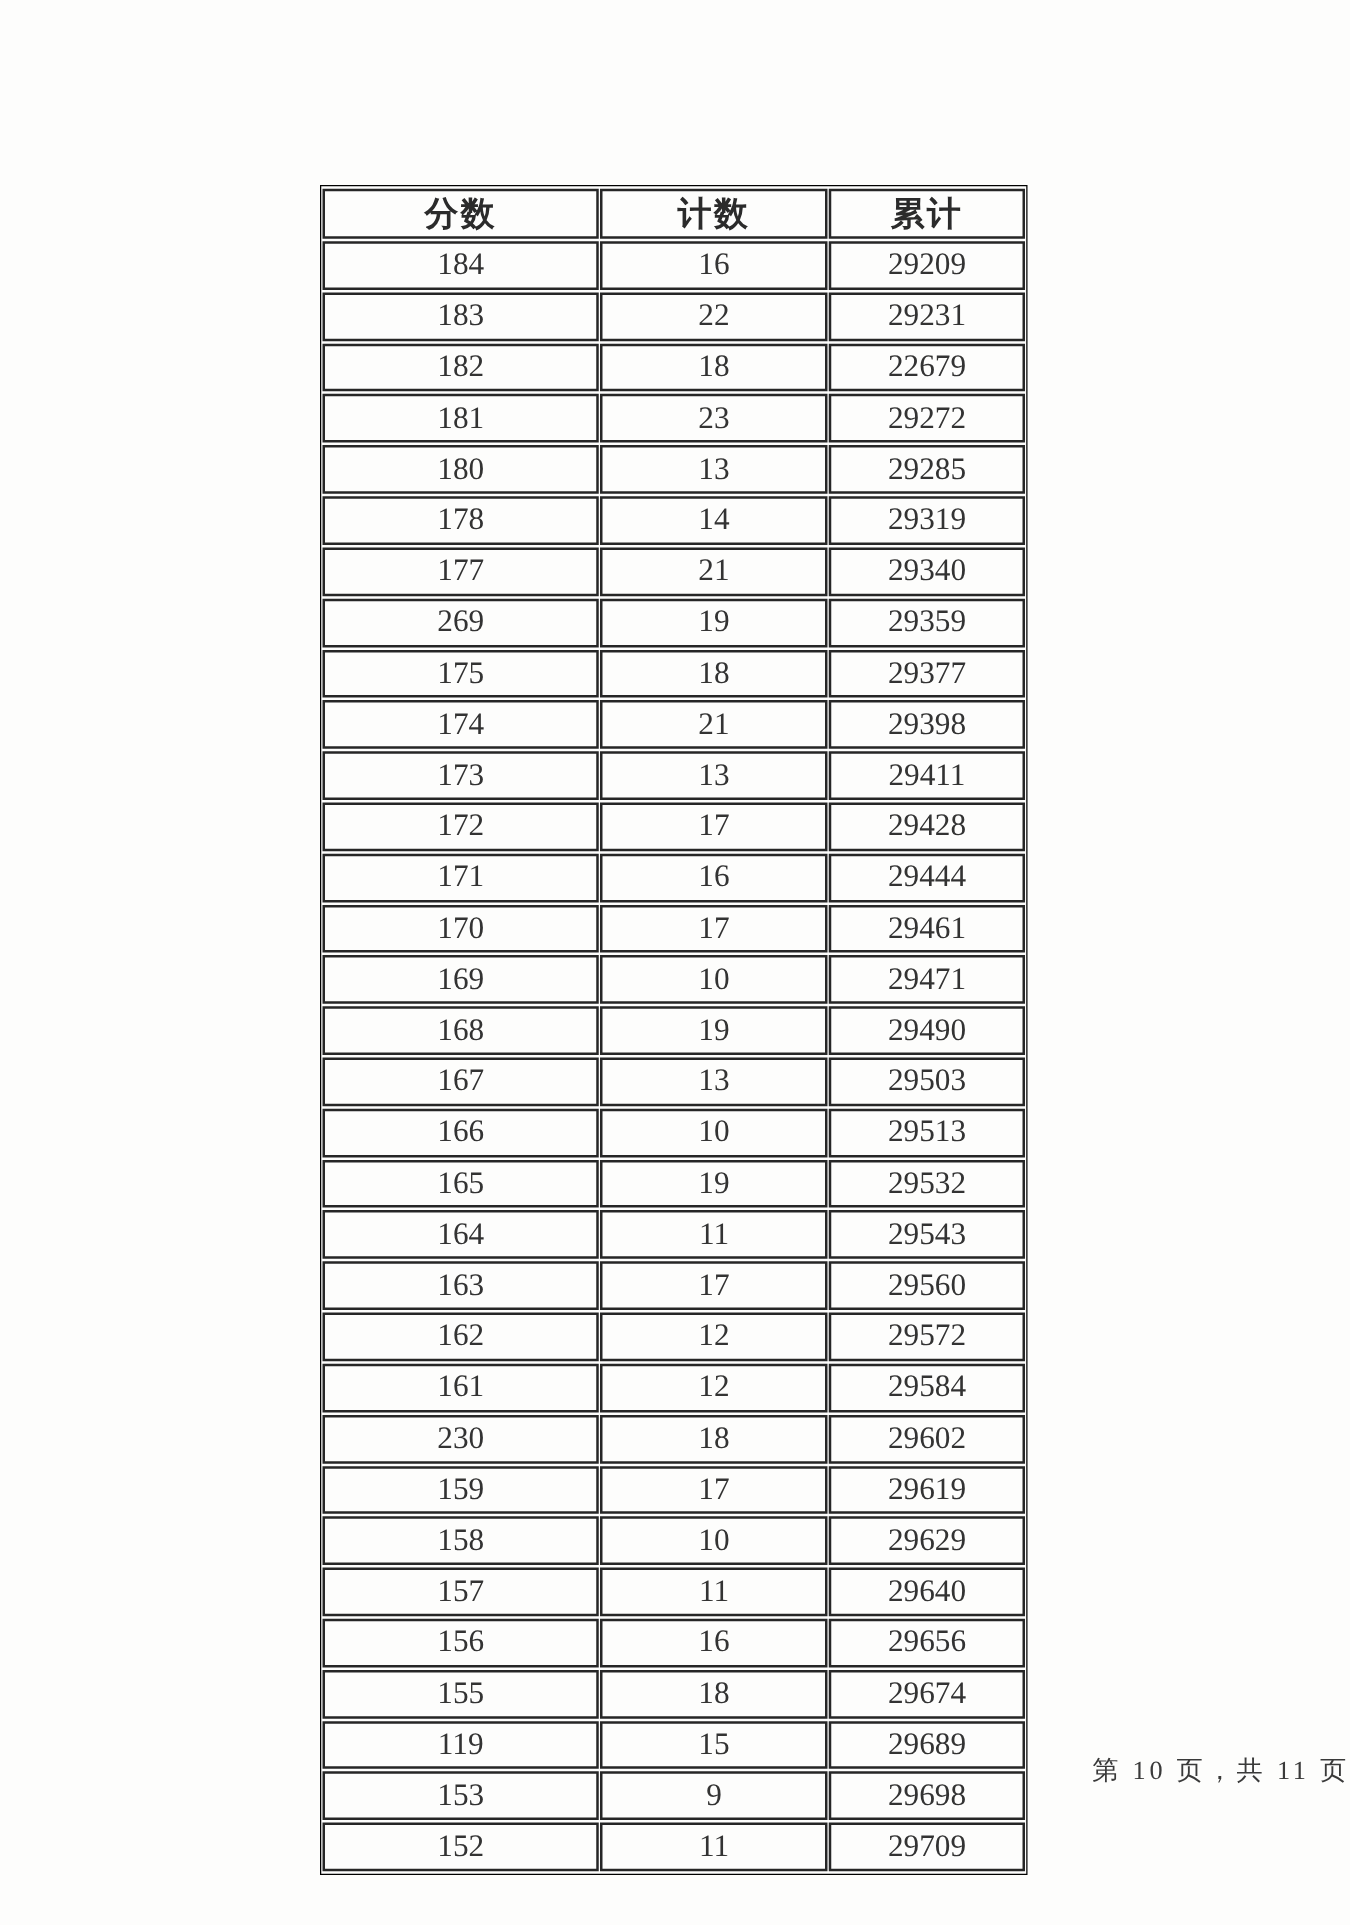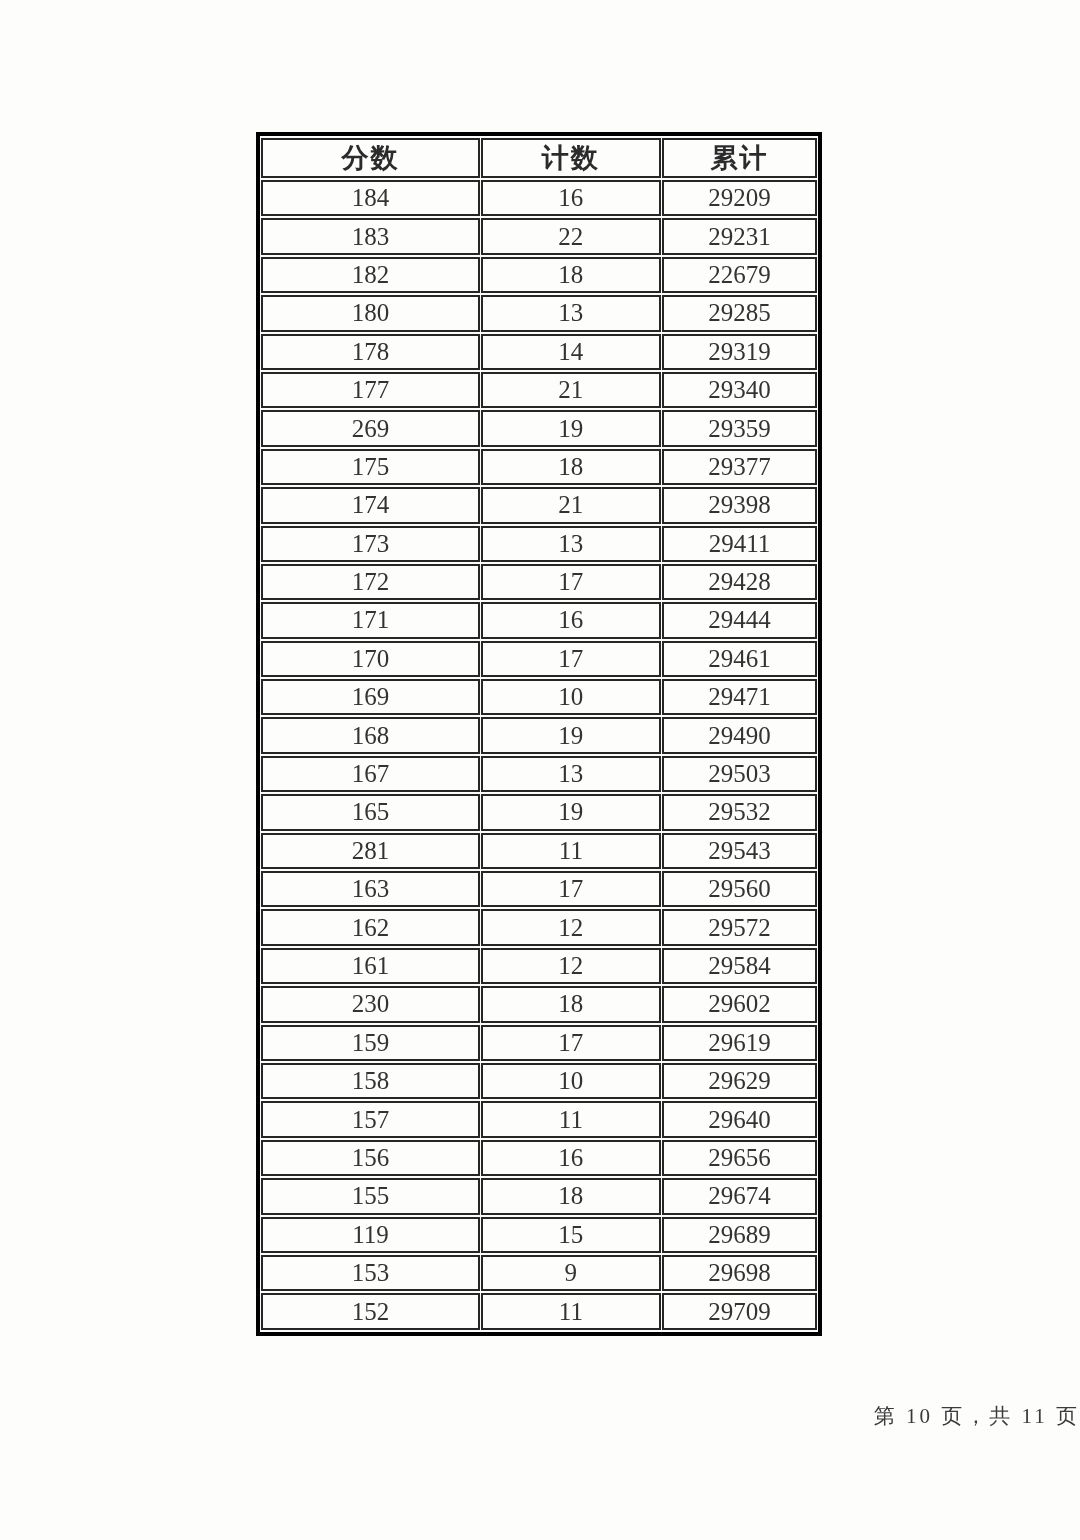--- a/index.html
+++ b/index.html
@@ -12,27 +12,27 @@
     width: 1080px;
     height: 1540px;
     background: #fdfdfc;
     font-family: "Liberation Serif", "DejaVu Serif", serif;
     color: #2e2e2e;
     overflow: hidden;
   }
   .score-table {
     position: absolute;
     left: 256px;
-    top: 132px;
+    top: 148px;
     width: 566px;
-    height: 1204px;
+    height: 1352px;
     border-collapse: separate;
     border-spacing: 1px 2px;
     table-layout: fixed;
-    border: 4px solid #000000;
+    border: 1px solid #000000;
     background: #fdfdfc;
   }
   .score-table col.c1 { width: 39.5%; }
   .score-table col.c2 { width: 32.5%; }
   .score-table col.c3 { width: 28%; }
   .score-table th,
   .score-table td {
     border: 2px solid #262626;
     text-align: center;
     vertical-align: middle;
@@ -91,20 +91,25 @@
           <td>183</td>
           <td>22</td>
           <td>29231</td>
         </tr>
         <tr>
           <td>182</td>
           <td>18</td>
           <td>22679</td>
         </tr>
         <tr>
+          <td>181</td>
+          <td>23</td>
+          <td>29272</td>
+        </tr>
+        <tr>
           <td>180</td>
           <td>13</td>
           <td>29285</td>
         </tr>
         <tr>
           <td>178</td>
           <td>14</td>
           <td>29319</td>
         </tr>
         <tr>
@@ -156,26 +161,31 @@
           <td>168</td>
           <td>19</td>
           <td>29490</td>
         </tr>
         <tr>
           <td>167</td>
           <td>13</td>
           <td>29503</td>
         </tr>
         <tr>
+          <td>166</td>
+          <td>10</td>
+          <td>29513</td>
+        </tr>
+        <tr>
           <td>165</td>
           <td>19</td>
           <td>29532</td>
         </tr>
         <tr>
-          <td>281</td>
+          <td>164</td>
           <td>11</td>
           <td>29543</td>
         </tr>
         <tr>
           <td>163</td>
           <td>17</td>
           <td>29560</td>
         </tr>
         <tr>
           <td>162</td>

